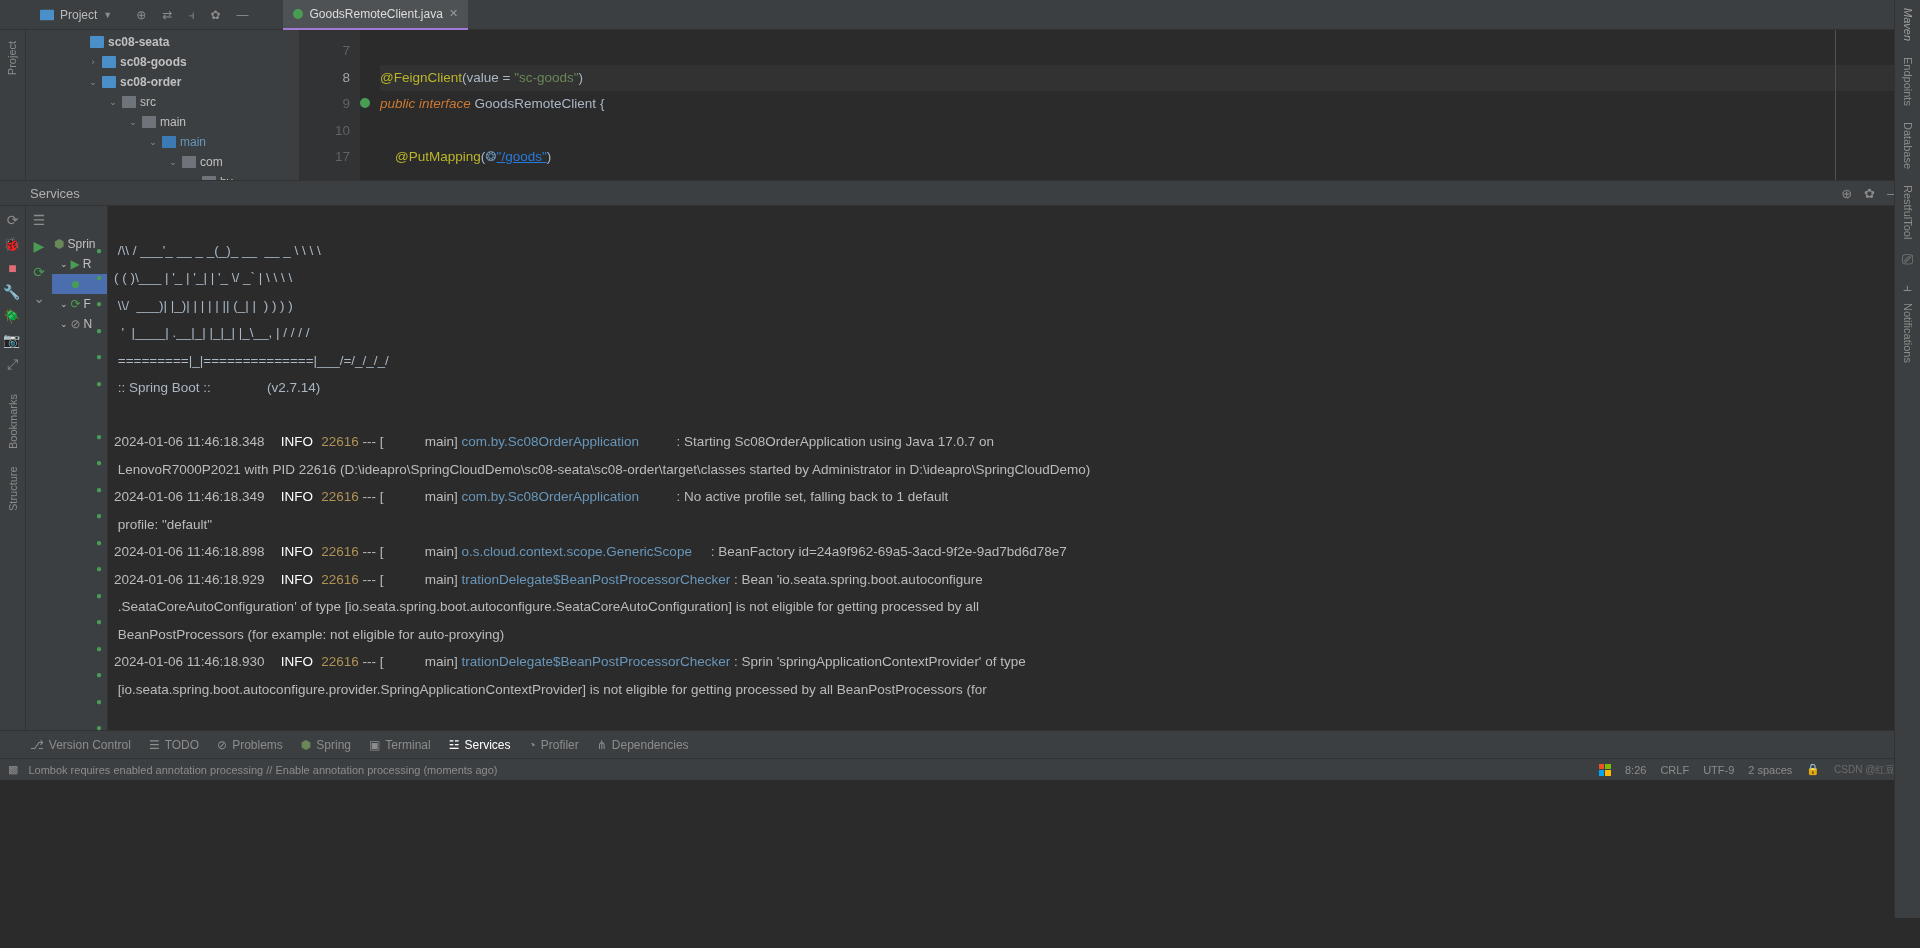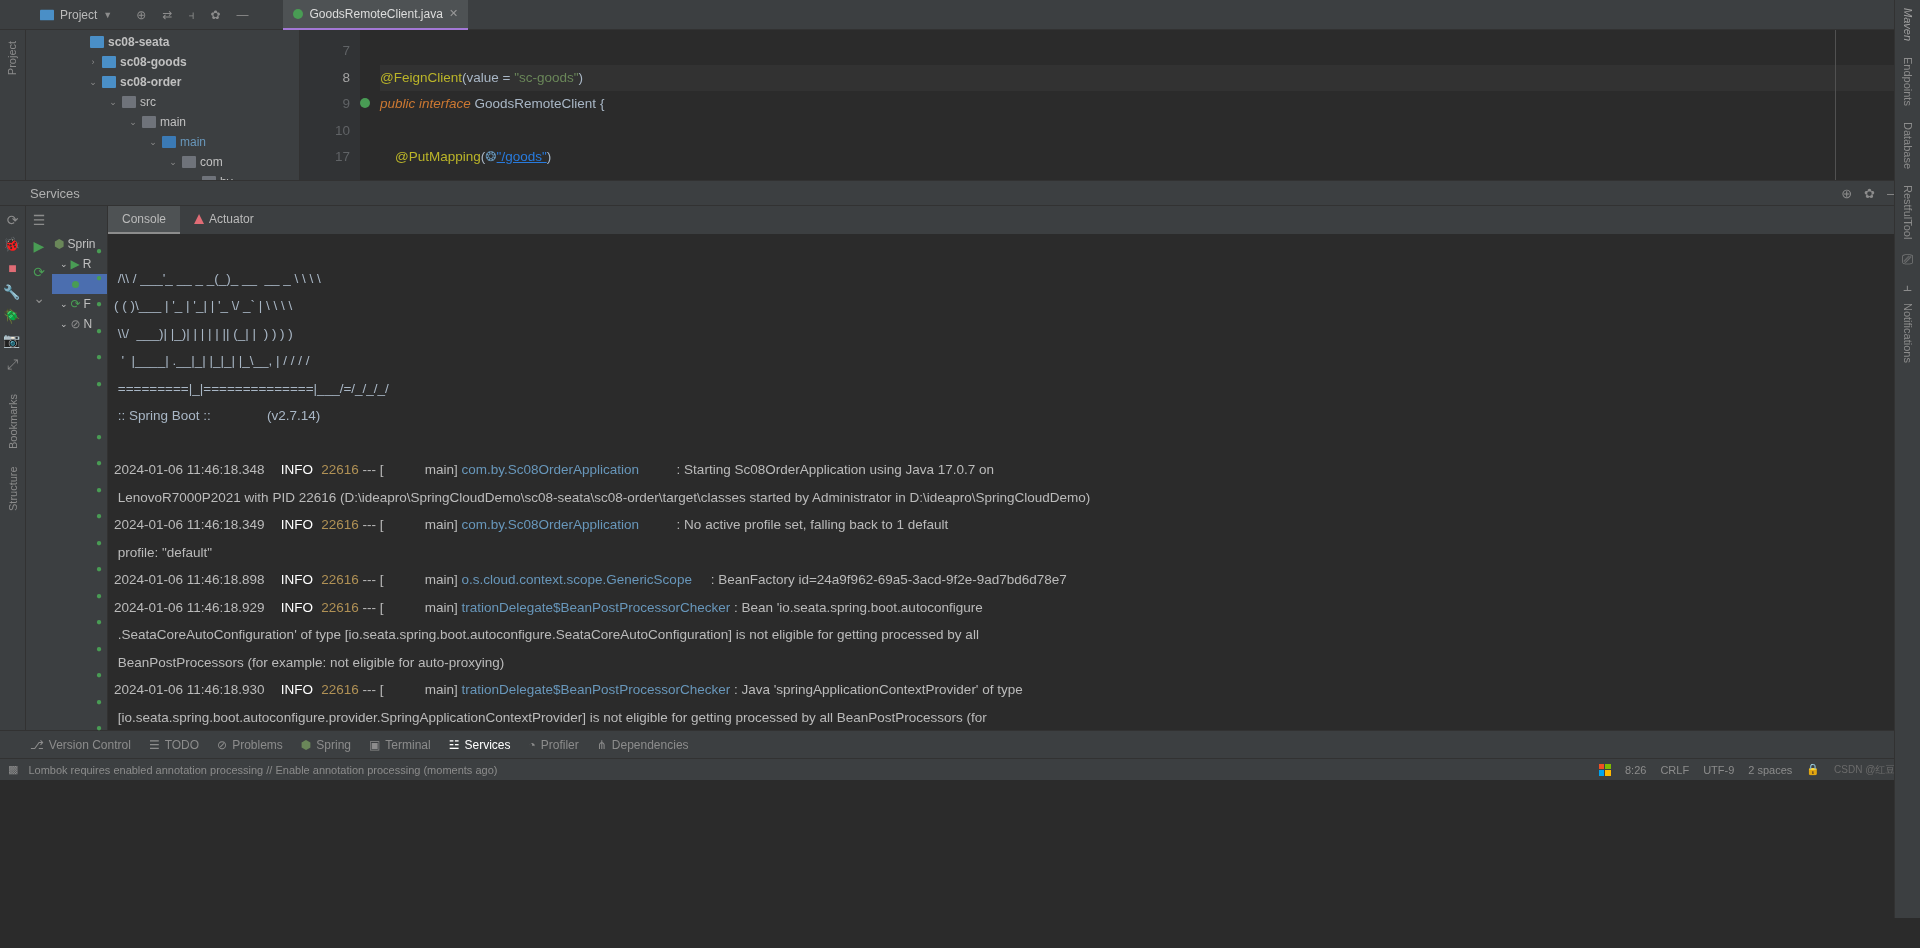--- a/index.html
+++ b/index.html
@@ -231,46 +231,37 @@
         <span class="run-green">⟳</span>
         <span>F</span>
       </div>
     <div class="row" style="padding-left:8px;">
         <span class="arrow" style="font-size:9px;">⌄</span>
         <span style="color:#8c8c8c;">⊘</span>
         <span>N</span>
       </div>
   </div>
   <div class="console-area">
-    <div class="con-tabs">
-      <div class="con-tab active">
-          <span>Console</span>
-        </div>
-      <div class="con-tab">
-          <span class="actuator-ico"></span>
-          <span>Actuator</span>
-        </div>
-    </div>
     <div class="console-output">
 <span> /\\ / ___'_ __ _ _(_)_ __  __ _ \ \ \ \</span>
 <span>( ( )\___ | '_ | '_| | '_ \/ _` | \ \ \ \</span>
 <span> \\/  ___)| |_)| | | | | || (_| |  ) ) ) )</span>
 <span>  '  |____| .__|_| |_|_| |_\__, | / / / /</span>
 <span> =========|_|==============|___/=/_/_/_/</span>
 <span> :: Spring Boot ::               (v2.7.14)</span>
 
 <span class="log-time">2024-01-06 11:46:18.348</span>  <span class="log-info">INFO</span> <span class="log-pid">22616</span><span class="log-gray"> --- [           main] </span><span class="log-class">com.by.Sc08OrderApplication</span><span class="log-gray">          : Starting Sc08OrderApplication using Java 17.0.7 on</span>
 <span class="log-gray"> LenovoR7000P2021 with PID 22616 (D:\ideapro\SpringCloudDemo\sc08-seata\sc08-order\target\classes started by Administrator in D:\ideapro\SpringCloudDemo)</span>
 <span class="log-time">2024-01-06 11:46:18.349</span>  <span class="log-info">INFO</span> <span class="log-pid">22616</span><span class="log-gray"> --- [           main] </span><span class="log-class">com.by.Sc08OrderApplication</span><span class="log-gray">          : No active profile set, falling back to 1 default</span>
 <span class="log-gray"> profile: "default"</span>
 <span class="log-time">2024-01-06 11:46:18.898</span>  <span class="log-info">INFO</span> <span class="log-pid">22616</span><span class="log-gray"> --- [           main] </span><span class="log-class">o.s.cloud.context.scope.GenericScope</span><span class="log-gray">     : BeanFactory id=24a9f962-69a5-3acd-9f2e-9ad7bd6d78e7</span>
 <span class="log-time">2024-01-06 11:46:18.929</span>  <span class="log-info">INFO</span> <span class="log-pid">22616</span><span class="log-gray"> --- [           main] </span><span class="log-class">trationDelegate$BeanPostProcessorChecker</span><span class="log-gray"> : Bean 'io.seata.spring.boot.autoconfigure</span>
 <span class="log-gray"> .SeataCoreAutoConfiguration' of type [io.seata.spring.boot.autoconfigure.SeataCoreAutoConfiguration] is not eligible for getting processed by all</span>
 <span class="log-gray"> BeanPostProcessors (for example: not eligible for auto-proxying)</span>
-<span class="log-time">2024-01-06 11:46:18.930</span>  <span class="log-info">INFO</span> <span class="log-pid">22616</span><span class="log-gray"> --- [           main] </span><span class="log-class">trationDelegate$BeanPostProcessorChecker</span><span class="log-gray"> : Java 'springApplicationContextProvider' of type</span>
+<span class="log-time">2024-01-06 11:46:18.930</span>  <span class="log-info">INFO</span> <span class="log-pid">22616</span><span class="log-gray"> --- [           main] </span><span class="log-class">trationDelegate$BeanPostProcessorChecker</span><span class="log-gray"> : Sprin 'springApplicationContextProvider' of type</span>
 <span class="log-gray"> [io.seata.spring.boot.autoconfigure.provider.SpringApplicationContextProvider] is not eligible for getting processed by all BeanPostProcessors (for</span>
 
    
     </div>
   </div>
   <div style="width:26px;background:#3c3f41;display:flex;flex-direction:column;align-items:center;gap:10px;padding-top:6px;">
     <span style="color:#e06c75;">↑</span>
     <span style="color:#e06c75;">↓</span>
     <span style="color:#8c8c8c;">↩</span>
     <span style="color:#8c8c8c;">⤓</span>

